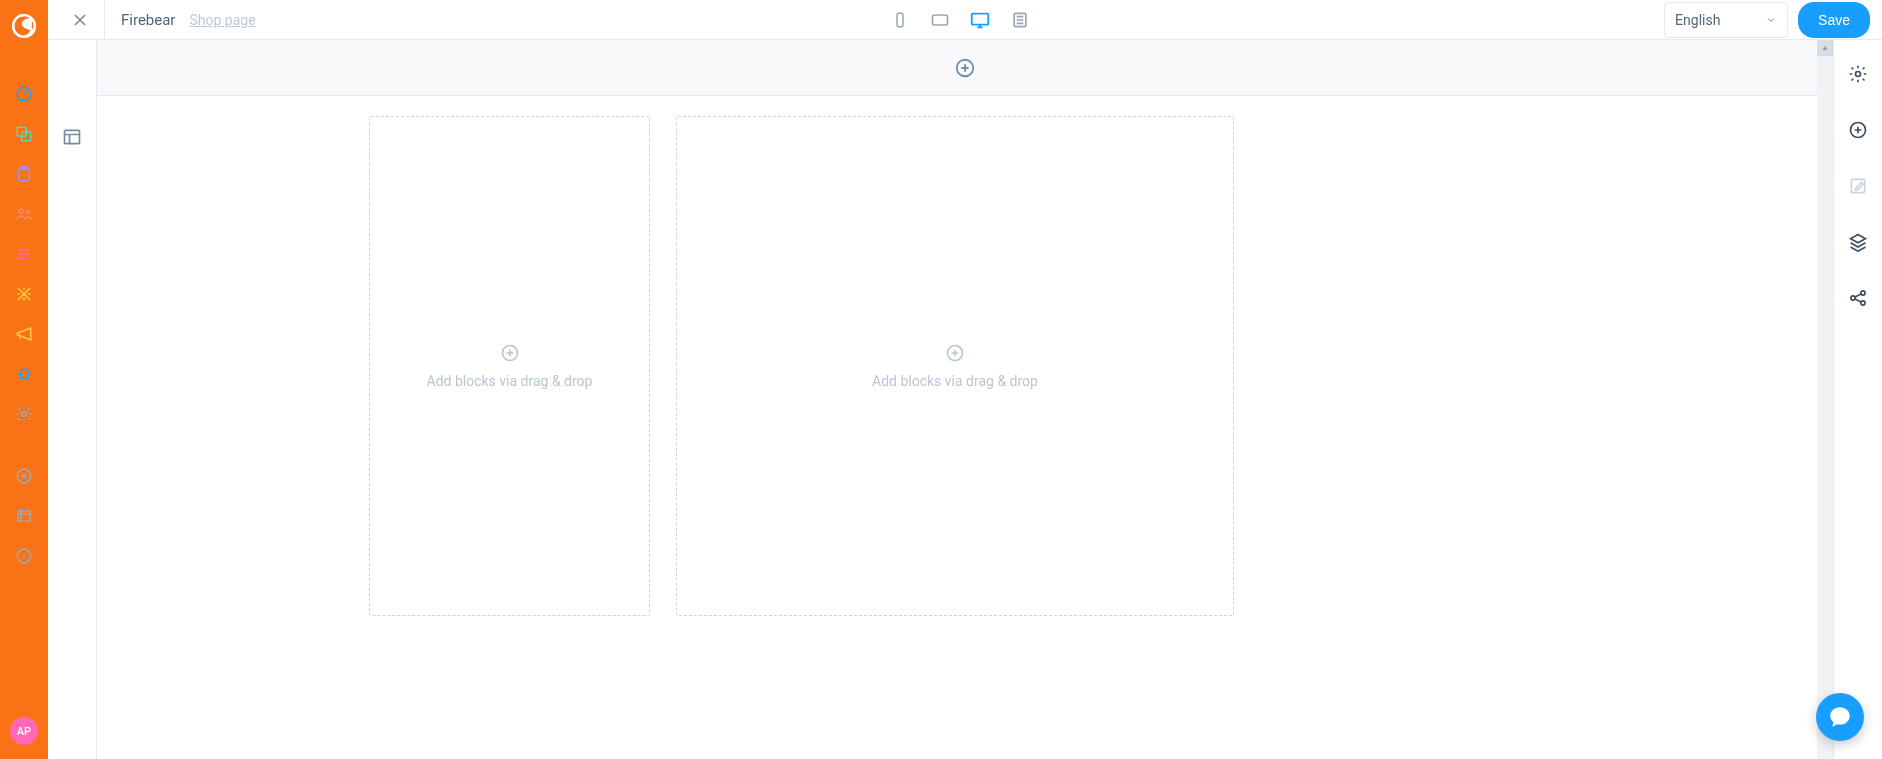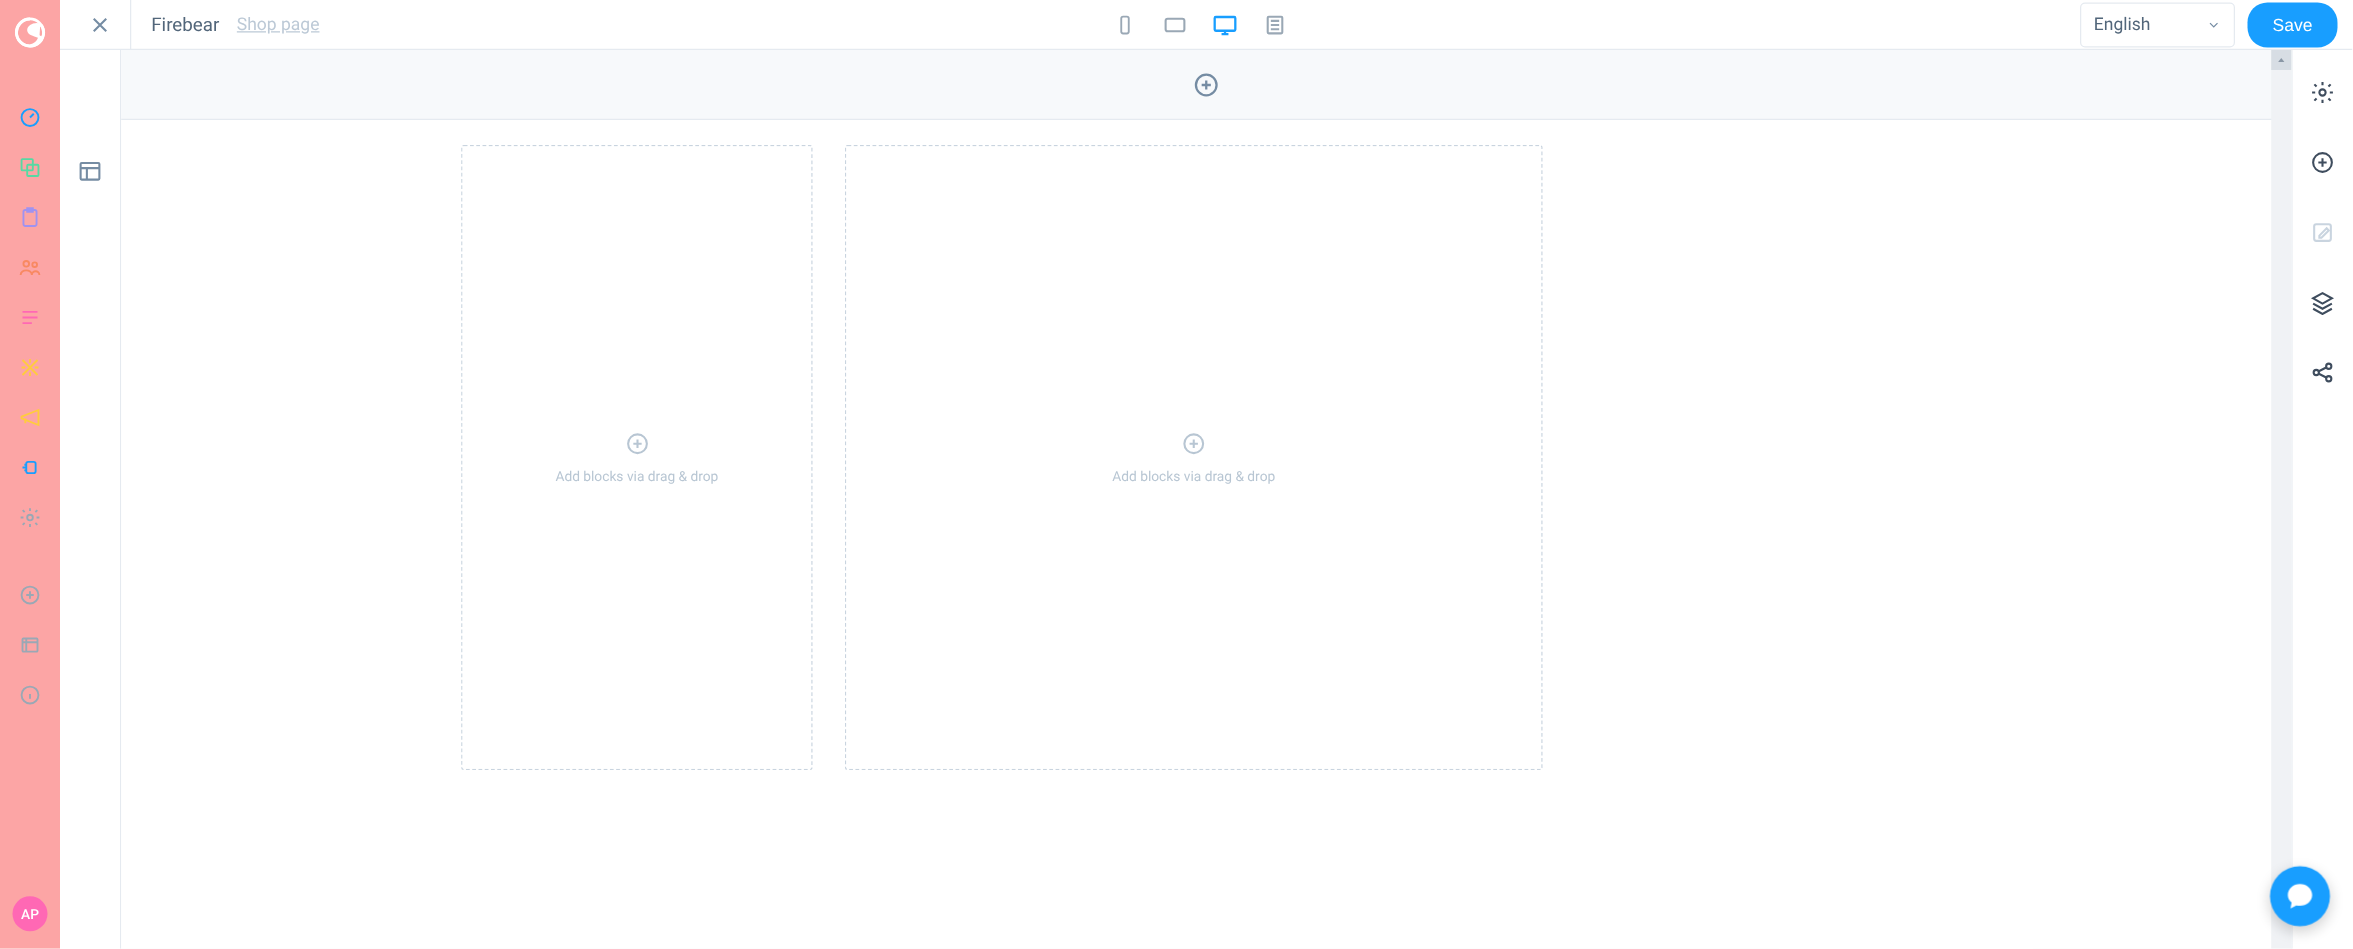--- a/index.html
+++ b/index.html
@@ -11,21 +11,21 @@
       overflow: hidden;
     }
     .app {
       display: flex;
       height: 759px;
       width: 1882px;
     }
     
     .nav-dark {
       width: 48px;
-      background: #fca5a5;
+      background: #f97316;
       display: flex;
       flex-direction: column;
       align-items: center;
       flex-shrink: 0;
     }
     .nav-logo {
       width: 48px;
       height: 52px;
       display: flex;
       align-items: center;
@@ -213,21 +213,21 @@
       overflow: hidden;
     }
     .drop-zone {
       border: 1px dashed #c9d4df;
       border-radius: 2px;
       display: flex;
       flex-direction: column;
       align-items: center;
       justify-content: center;
       color: #b8c6d3;
-      font-size: 11px;
+      font-size: 14px;
       gap: 10px;
     }
     .drop-zone.small { width: 281px; height: 500px; }
     .drop-zone.big { width: 558px; height: 500px; }
     .drop-plus { width: 20px; height: 20px; color: #b8c6d3; }
     .scrollbar-track {
       position: absolute;
       right: 0;
       top: 0;
       width: 16px;

